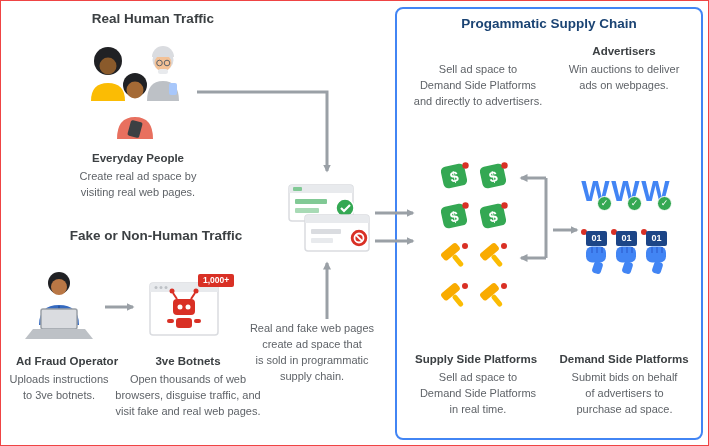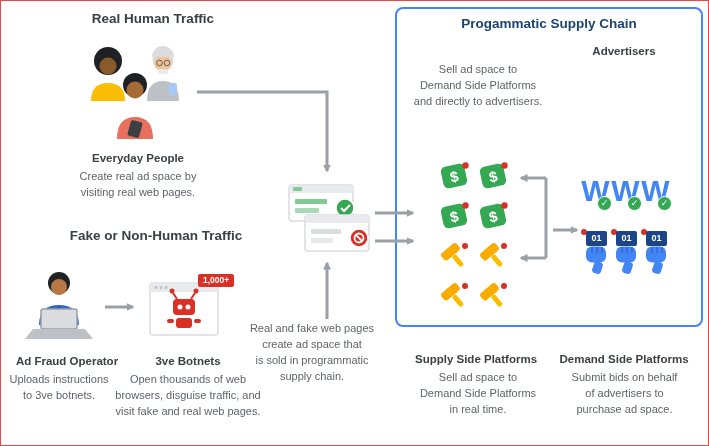--- a/index.html
+++ b/index.html
@@ -142,28 +142,30 @@
         <line x1="68.8" y1="51.8" x2="75.2" y2="58.2" stroke="#ffffff" stroke-width="1.8"></line>
       </g>
     </g>
   </svg>
 
   <div class="abs desc" style="left:243px;top:320px;width:136px;">Real and fake web pages
 create ad space that
 is sold in programmatic
 supply chain.</div>
 
-  <div class="abs blue-box" style="left:394px;top:6px;width:308px;height:320px;">
+  <div class="abs blue-box" style="left:394px;top:6px;width:308px;height:433px;">
     <div class="abs heading box-title" style="left:0;top:7px;width:100%;">Progammatic Supply Chain</div>
 
     <div class="abs desc" style="left:6px;top:53px;width:150px;">Sell ad space to
 Demand Side Platforms
 and directly to advertisers.</div>
 
     <div class="abs sub" style="left:152px;top:36px;width:150px;">Advertisers</div>
+    <div class="abs desc" style="left:152px;top:53px;width:150px;">Win auctions to deliver
+ads on webpages.</div>
 
     <div class="abs icon-grid" style="left:40px;top:150px;">
       <svg width="35" height="35" viewBox="0 0 35 35">
         <g transform="rotate(-12 17 17)">
             <rect x="5" y="6" width="24" height="22" rx="5" fill="#34a853"></rect>
             <text x="17" y="23" text-anchor="middle" font-size="15" font-weight="bold" fill="#ffffff">$</text>
           </g>
         <circle cx="28.5" cy="6.5" r="3.2" fill="#d93025"></circle>
       </svg>
       <svg width="35" height="35" viewBox="0 0 35 35">

